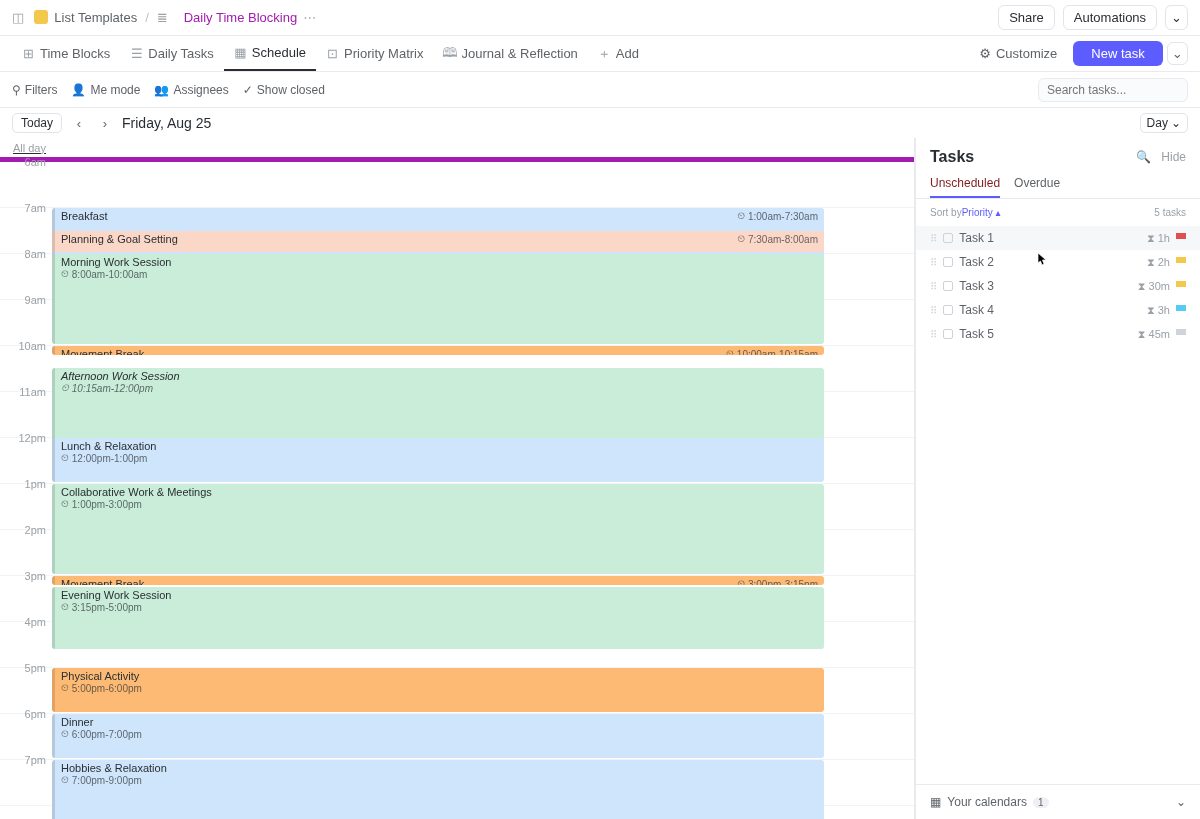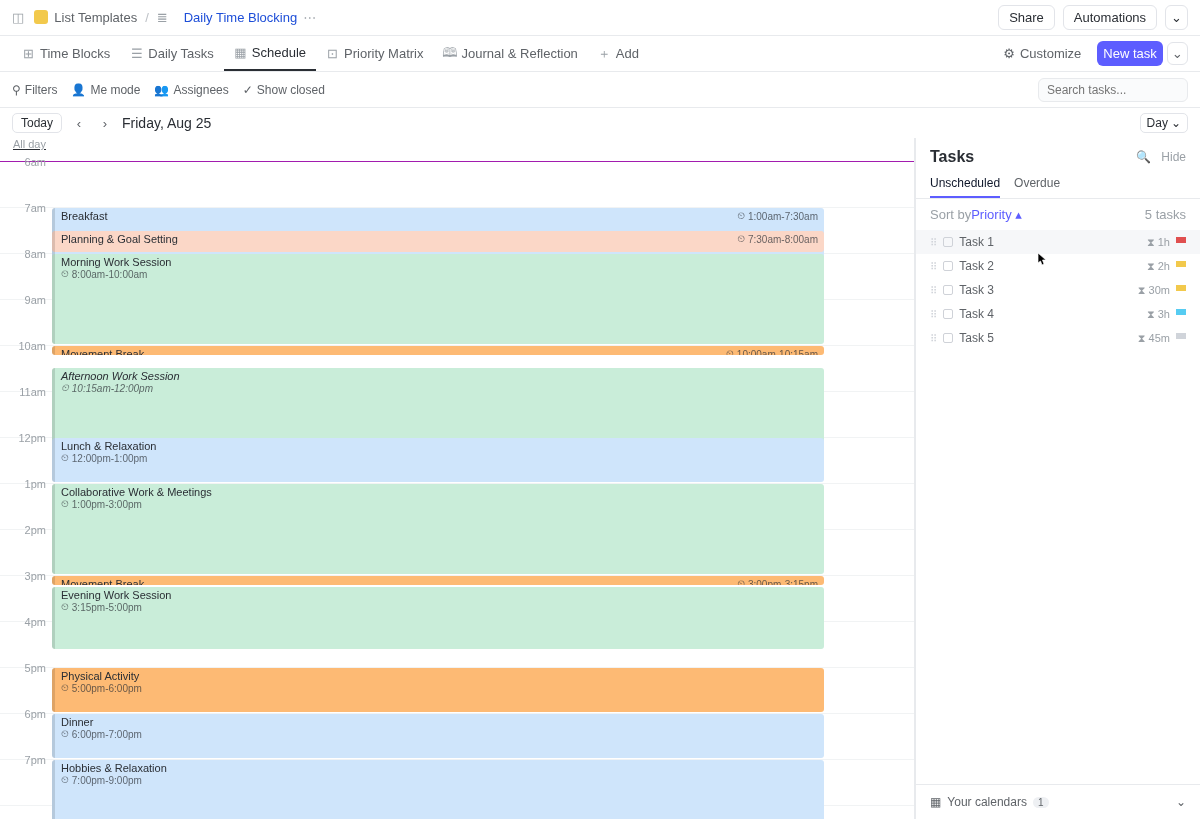--- a/index.html
+++ b/index.html
@@ -4,34 +4,34 @@
 <style>
 * { margin: 0; padding: 0; box-sizing: border-box; }
 body { font-family: -apple-system, BlinkMacSystemFont, "Segoe UI", sans-serif; font-size: 13px; color: #2a2e34; background: #fff; height: 819px; width: 1200px; overflow: hidden; }
 
 
 .topbar { display: flex; align-items: center; height: 36px; padding: 0 12px; border-bottom: 1px solid #e8eaed; }
 .topbar .crumb { display: flex; align-items: flex-start; gap: 6px; color: #5f6368; }
 .topbar .crumb .folder-icon { width:14px; height:14px; background:#f2c94c; border-radius:3px; display:inline-block; }
 .topbar .sep { margin: 0 8px; color: #bdc1c6; }
 .topbar .list-icon { color:#9aa0a6; margin-right:4px; }
-.topbar .title { font-weight:500; color:#1d4ed8;padding-left:6px; }
+.topbar .title { font-weight:500; color:#a21caf;padding-left:6px; }
 .topbar .more { margin-left:6px; color:#9aa0a6; cursor:pointer; }
 .topbar .spacer { flex:1; }
 .topbar .btn { border:1px solid #e2e4e9; border-radius:6px; padding:4px 10px; margin-left:8px; font-size:13px; color:#2a2e34; background:#fff; cursor:pointer; }
 .topbar .btn.aut { }
 
 
 .tabs { display:flex; align-items:center; height:36px; padding:0 12px; border-bottom:1px solid #e8eaed; gap:0; }
 .tab { display:flex; align-items:center; gap:5px; padding:0 10px; height:100%; color:#5f6368; cursor:pointer; font-size:13px;}
 .tab.active { color:#2a2e34; border-bottom:2px solid #2a2e34; font-weight:500;}
 .tab .ico { width:13px; height:13px; display:inline-flex; align-items:center; justify-content:center; color:#9aa0a6;}
 .tabs .spacer { flex:1; }
 .tabs .cust { color:#5f6368; display:flex; align-items:center; gap:5px; padding:0 10px; cursor:pointer; }
-.tabs .newtask { background:#5d5dff; color:#fff; border:none; border-radius:6px; padding:5px 6px; font-size:13px; font-weight:500; cursor:pointer; margin-left:6px; }
+.tabs .newtask { background:#5d5dff; color:#fff; border:none; border-radius:6px; padding:5px 18px; font-size:13px; font-weight:500; cursor:pointer; margin-left:6px; }
 .tabs .dropbtn { border:1px solid #e2e4e9; background:#fff; border-radius:6px; padding:3px 4px; margin-left:4px; cursor:pointer; color:#5f6368;}
 
 
 .filters { display:flex; align-items:center; height:36px; padding:0 12px; border-bottom:1px solid #e8eaed; gap:14px; }
 .filters .pill { display:flex; align-items:center; gap:4px; color:#5f6368; font-size:12px; cursor:pointer; }
 .filters .spacer { flex:1; }
 .filters .searchbox { border:1px solid #e8eaed; border-radius:6px; padding:4px 8px; width:150px; font-size:12px; color:#5f6368; background:#fafbfc;}
 .filters input { border:none; outline:none; background:transparent; width:110px; font-size:12px;}
 
 
@@ -40,21 +40,21 @@
 .datebar .arrow { color:#5f6368; width:18px; text-align:center; cursor:pointer; }
 .datebar .date { font-weight:500; font-size:14px; }
 .datebar .spacer{ flex:1 }
 .datebar .daybtn { border:1px solid #e2e4e9; border-radius:5px; padding:2px 6px; font-size:12px; display:flex; align-items:center; gap:3px; cursor:pointer;}
 
 
 .split { display:flex; height: calc(819px - 36px - 36px - 36px - 30px); }
 
 
 .cal { flex:1; overflow-y:auto; border-right:1px solid #e8eaed; }
-.allday { display:flex; border-bottom:1px solid #a21caf; height:24px; align-items:flex-start;text-decoration:underline; }
+.allday { display:flex; border-bottom:5px solid #a21caf; height:24px; align-items:center;text-decoration:underline; }
 .allday .lab { width:52px; text-align:right; padding-right:6px; font-size:11px; color:#9aa0a6;}
 .grid { position:relative; }
 .hour { display:flex; height:46px; border-bottom:1px solid #f1f3f4; }
 .hour .hlabel { width:52px; text-align:right; padding-right:6px; font-size:11px; color:#9aa0a6; position:relative; top:-6px; }
 .hour .hcell { flex:1; position:relative; }
 .events { position:absolute; top:0; left:52px; right:90px; }
 .event { position:absolute; left:0; right:0; border-radius:3px; padding:2px 6px; font-size:11px; overflow:hidden; border-left:3px solid rgba(0,0,0,0.12);}
 .event .etitle { font-weight:500; font-size:11px; }
 .event .etime { font-size:10px; opacity:.7; display:flex; align-items:center; gap:3px;}
 .event .etime.right { position:absolute; right:6px; top:2px;}
@@ -64,22 +64,22 @@
 .ev-yellow { background:#fdba74; }
 
 
 .panel { width:285px; display:flex; flex-direction:column; border-left:1px solid #e8eaed; }
 .panel .phead { display:flex; align-items:center; padding:10px 14px; }
 .panel .phead .ptitle { font-size:16px; font-weight:600;}
 .panel .phead .spacer { flex:1 }
 .panel .phead .pico { color:#9aa0a6; cursor:pointer; margin-left:10px; font-size:12px;}
 .panel .ptabs { display:flex; gap:14px; padding:0 14px; border-bottom:1px solid #e8eaed; font-size:12px;}
 .panel .ptab { padding-bottom:6px; cursor:pointer; color:#5f6368;}
-.panel .ptab.active { color:#0f172a; border-bottom:2px solid #5d5dff;}
-.panel .sort { display:flex; align-items:center; padding:8px 14px; font-size:13px; color:#9aa0a6; }
+.panel .ptab.active { color:#7f1d1d; border-bottom:2px solid #5d5dff;}
+.panel .sort { display:flex; align-items:center; padding:8px 14px; font-size:10px; color:#9aa0a6; }
 .panel .sort .slink { color:#5d5dff; cursor:pointer; }
 .panel .sort .spacer { flex:1 }
 .panel .tasklist { flex:1; overflow:auto; }
 .panel .trow { display:flex; align-items:center; padding:5px 14px; font-size:12px; gap:6px; cursor:pointer; }
 .panel .trow.hover { background:#f6f7f9; }
 .panel .trow .drag { color:#cfd2d8; cursor:grab; font-size:10px;}
 .panel .trow .chk { width:10px; height:10px; border:1px solid #cfd2d8; border-radius:2px;}
 .panel .trow .tname { flex:1; color:#5f6368;}
 .panel .trow .dur { color:#9aa0a6; font-size:11px; display:flex; align-items:center; gap:3px;}
 .panel .trow .flag { width:10px; height:10px; }

